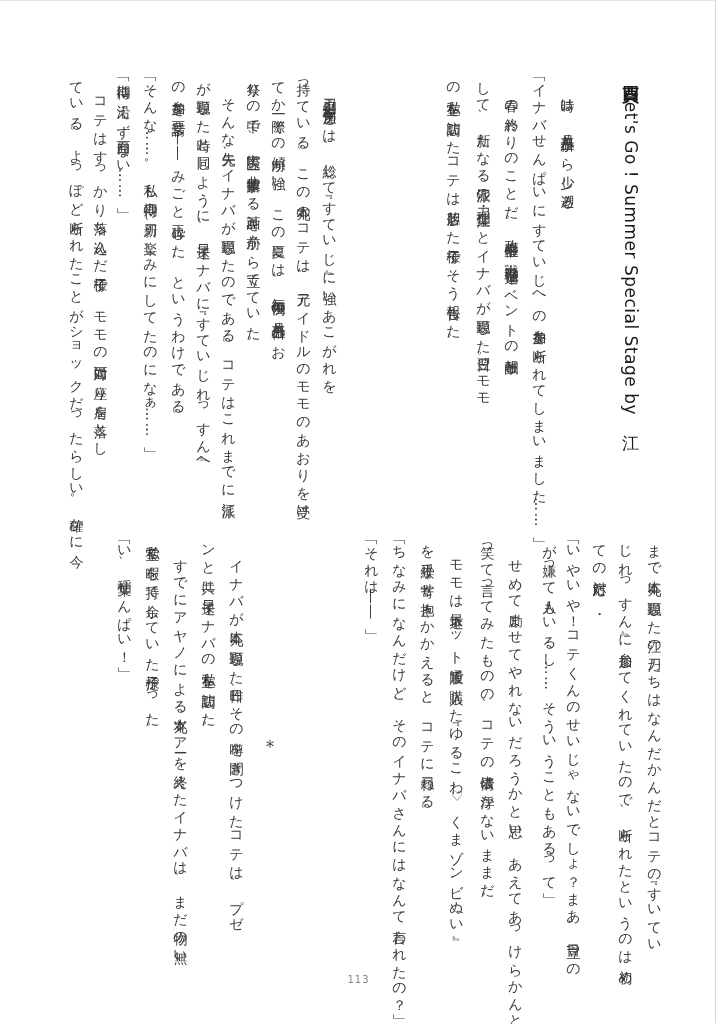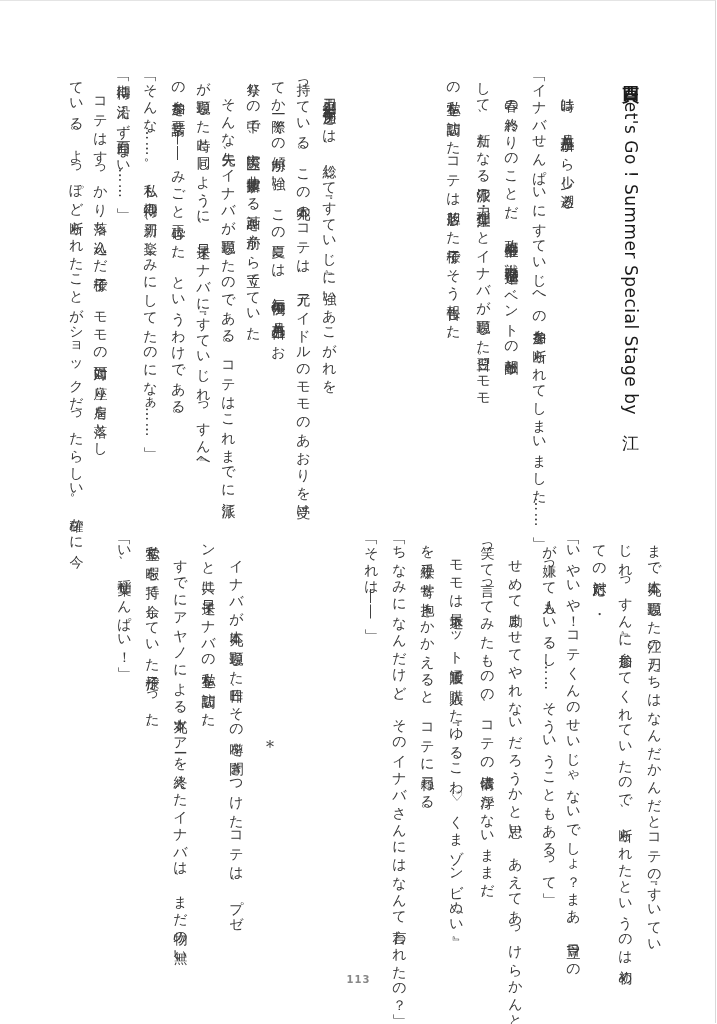--- a/index.html
+++ b/index.html
@@ -34,21 +34,20 @@
     .title .sub { margin-top: 16px; display: inline-block; letter-spacing: 0.5px; }
     .asterisk {
       position: absolute; left: 266px; top: 738px;
       font-size: 16px; color: #444;
     }
     .page-number {
       position: absolute; left: 0; width: 717px; top: 974px;
       text-align: center; font-size: 10px; color: #888;
       font-family: "DejaVu Sans", "Liberation Sans", sans-serif;
       letter-spacing: 1px;
-      font-weight: bold;
     }
   </style>
 </head>
 <body>
 
 <div class="page-border"></div>
 
 <div class="title">
   <span class="chapter">四頁</span><span class="sub">Let's Go ! Summer Special Stage by 江</span>
 </div>

